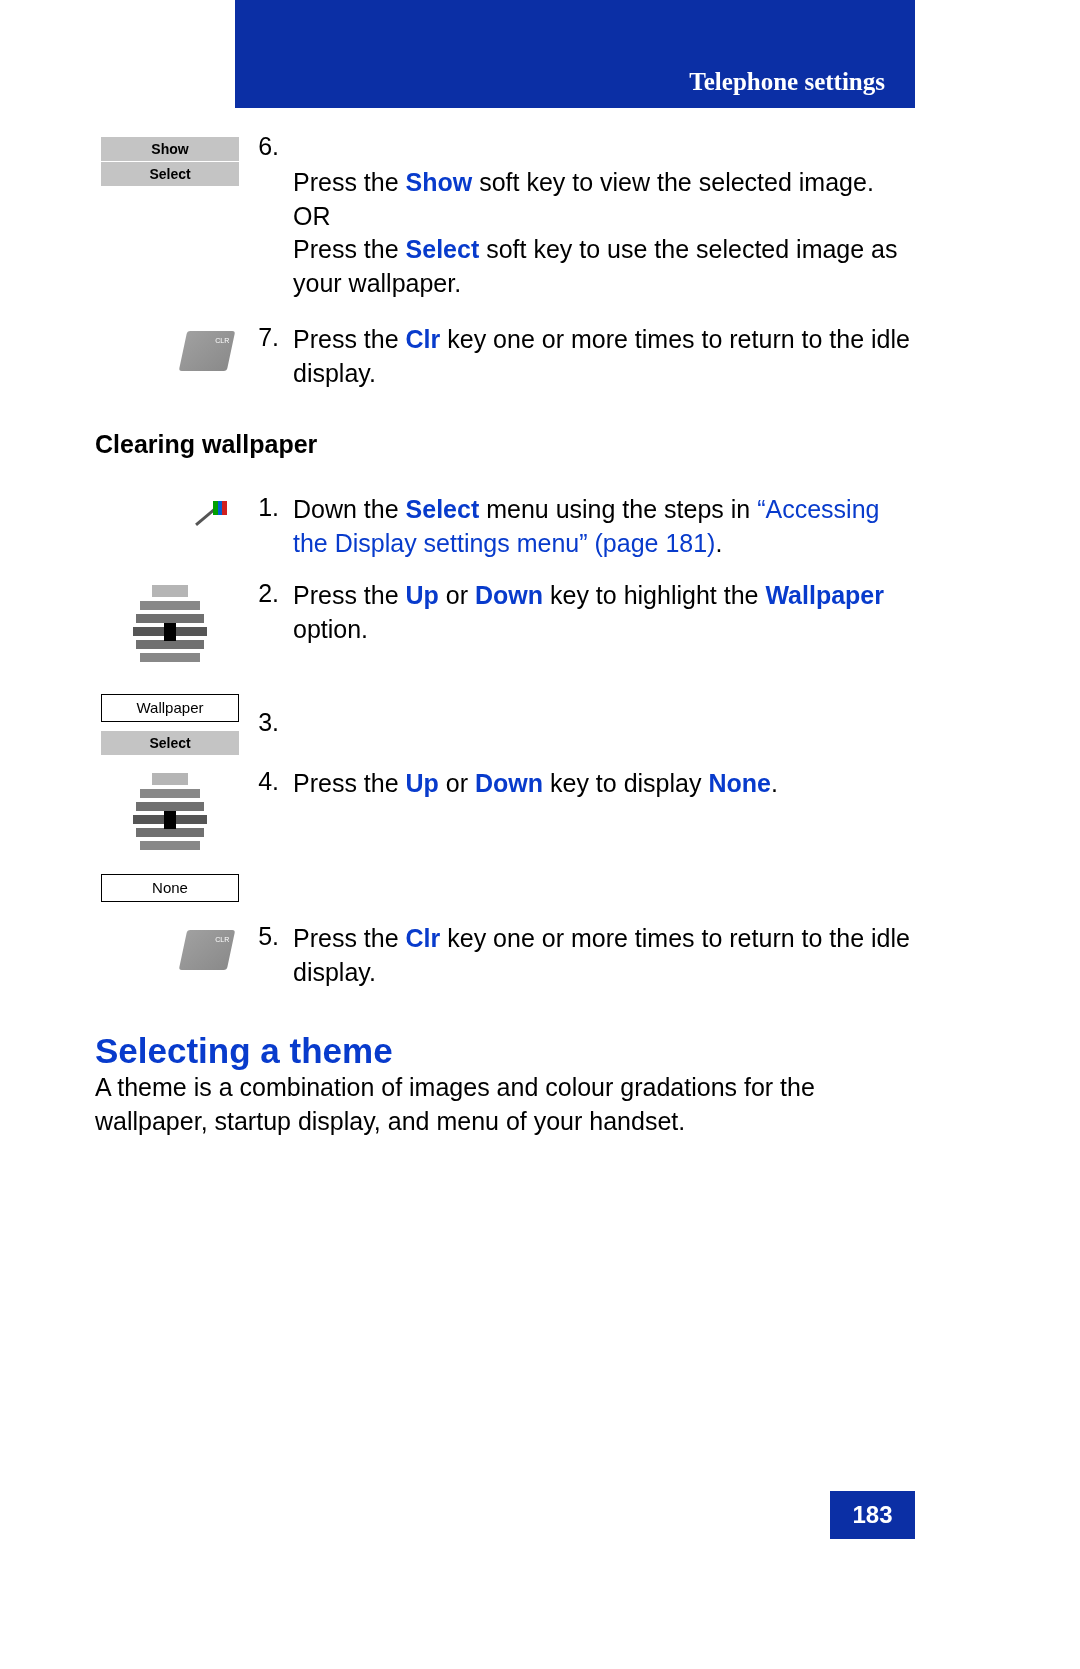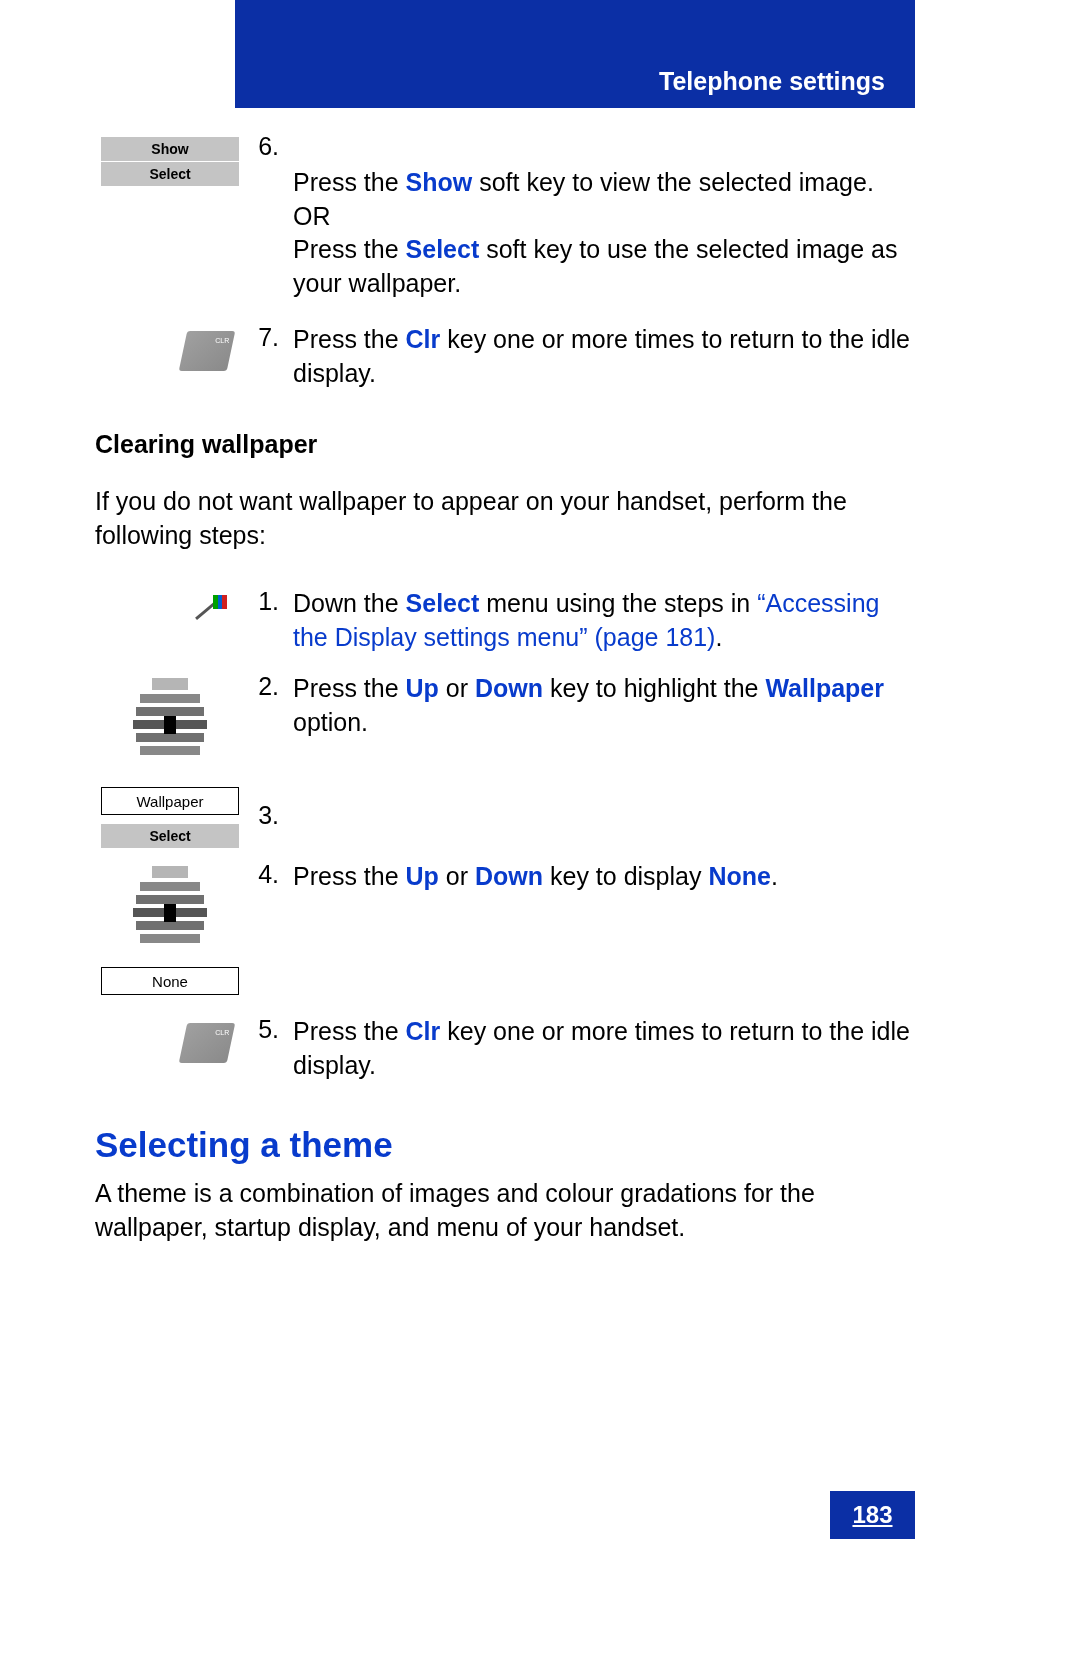--- a/index.html
+++ b/index.html
@@ -19,35 +19,35 @@
     height: 108px;
     background: #0b2fa5;
   }
   .header-text {
     position: absolute;
     bottom: 12px;
     right: 30px;
     color: #ffffff;
     font-weight: bold;
     font-size: 25px;
+    font-family: Liberation Serif, serif;
   }
   .page-num-box {
     position: absolute;
     bottom: 130px;
     right: 165px;
     width: 85px;
     height: 48px;
     background: #0b2fa5;
     display: flex;
     align-items: center;
     justify-content: center;
     color: #ffffff;
     font-weight: bold;
     font-size: 24px;
-    text-decoration: underline;
   }
   .content {
     position: absolute;
     top: 132px;
     left: 95px;
     width: 820px;
   }
   .step-row {
     display: flex;
     width: 100%;
@@ -126,21 +126,20 @@
   }
   .body-text {
     font-size: 25px;
     line-height: 1.35;
   }
   .section-heading {
     font-size: 35px;
     font-weight: bold;
     color: #083bcc;
     margin-top: 42px;
-    margin-bottom: 12px;
   }
   .wand-icon {
     width: 36px;
     height: 28px;
     position: relative;
     margin-top: 4px;
   }
   .wand-stick {
     position: absolute;
     width: 26px;
@@ -209,21 +208,20 @@
     </div>
     <div class="right">
       <div class="step-num">7.</div>
       <div class="step-body">
         <span>Press the </span><span class="blue">Clr</span><span> key one or more times to return to the idle display.</span>
       </div>
     </div>
   </div>
 
   <div class="sub-heading" style="margin-top:40px;">Clearing wallpaper</div>
-  <div class="body-text">If you do not want wallpaper to appear on your handset, perform the following steps:</div>
 
   <div class="step-row" style="margin-top:34px;">
     <div class="left" style="align-items:flex-end;padding-right:18px;">
       <div class="wand-icon">
         <div class="wand-stick"></div>
         <div class="wand-spark"></div>
       </div>
     </div>
     <div class="right">
       <div class="step-num">1.</div>

